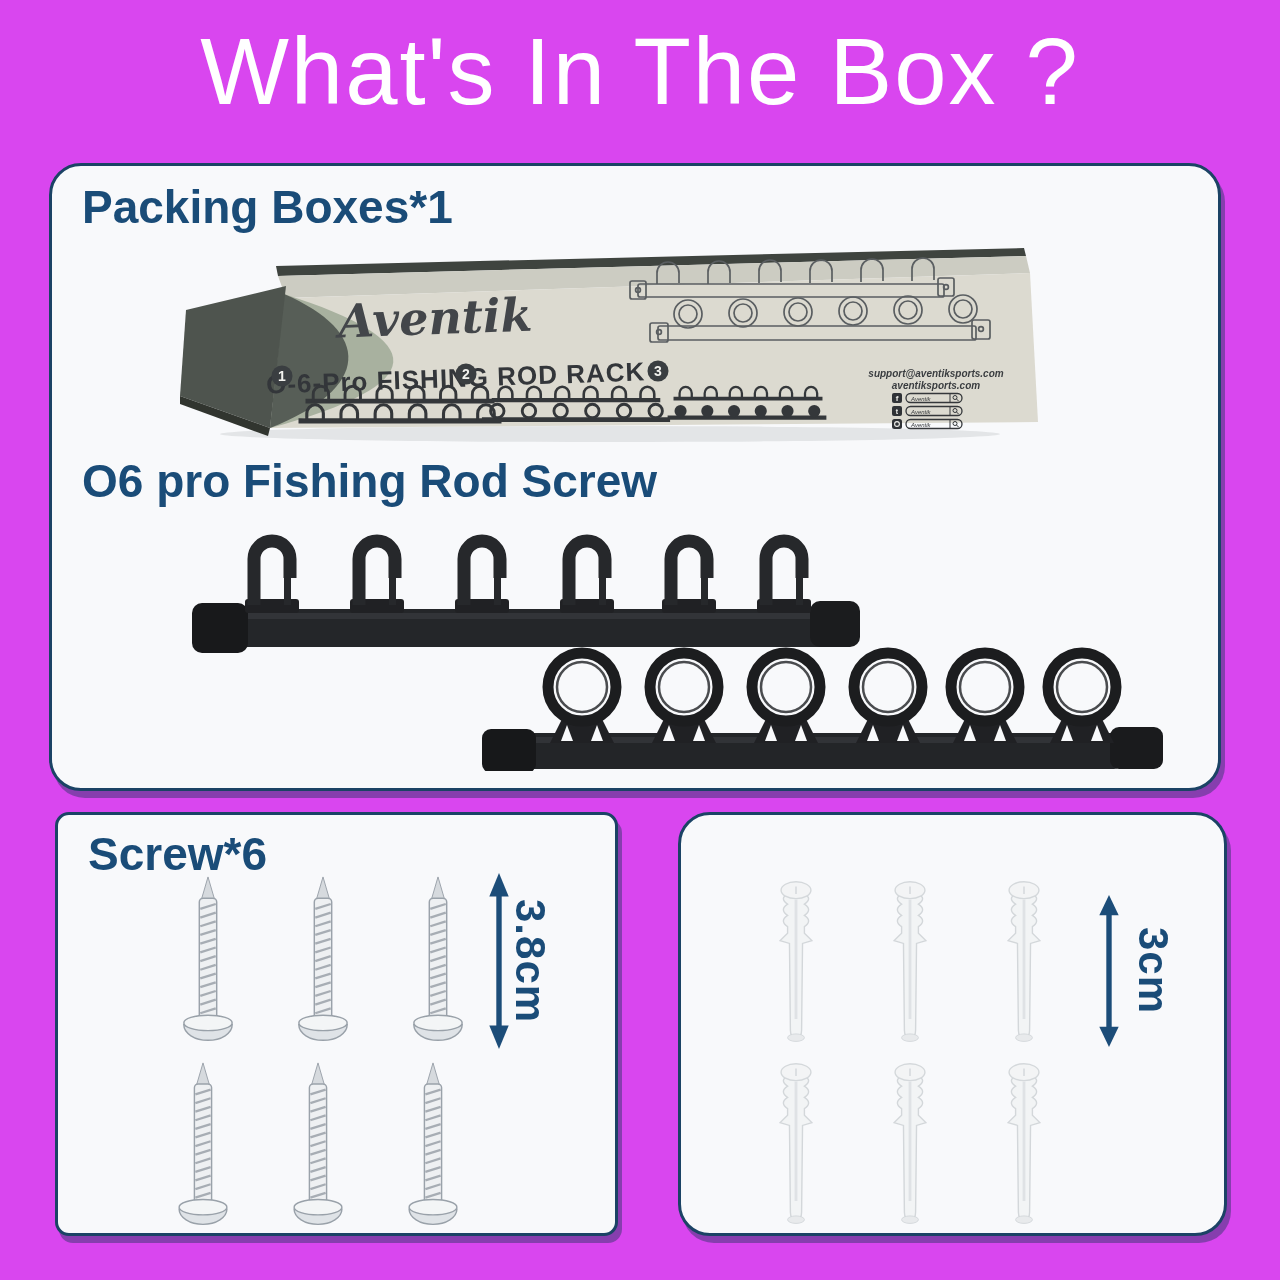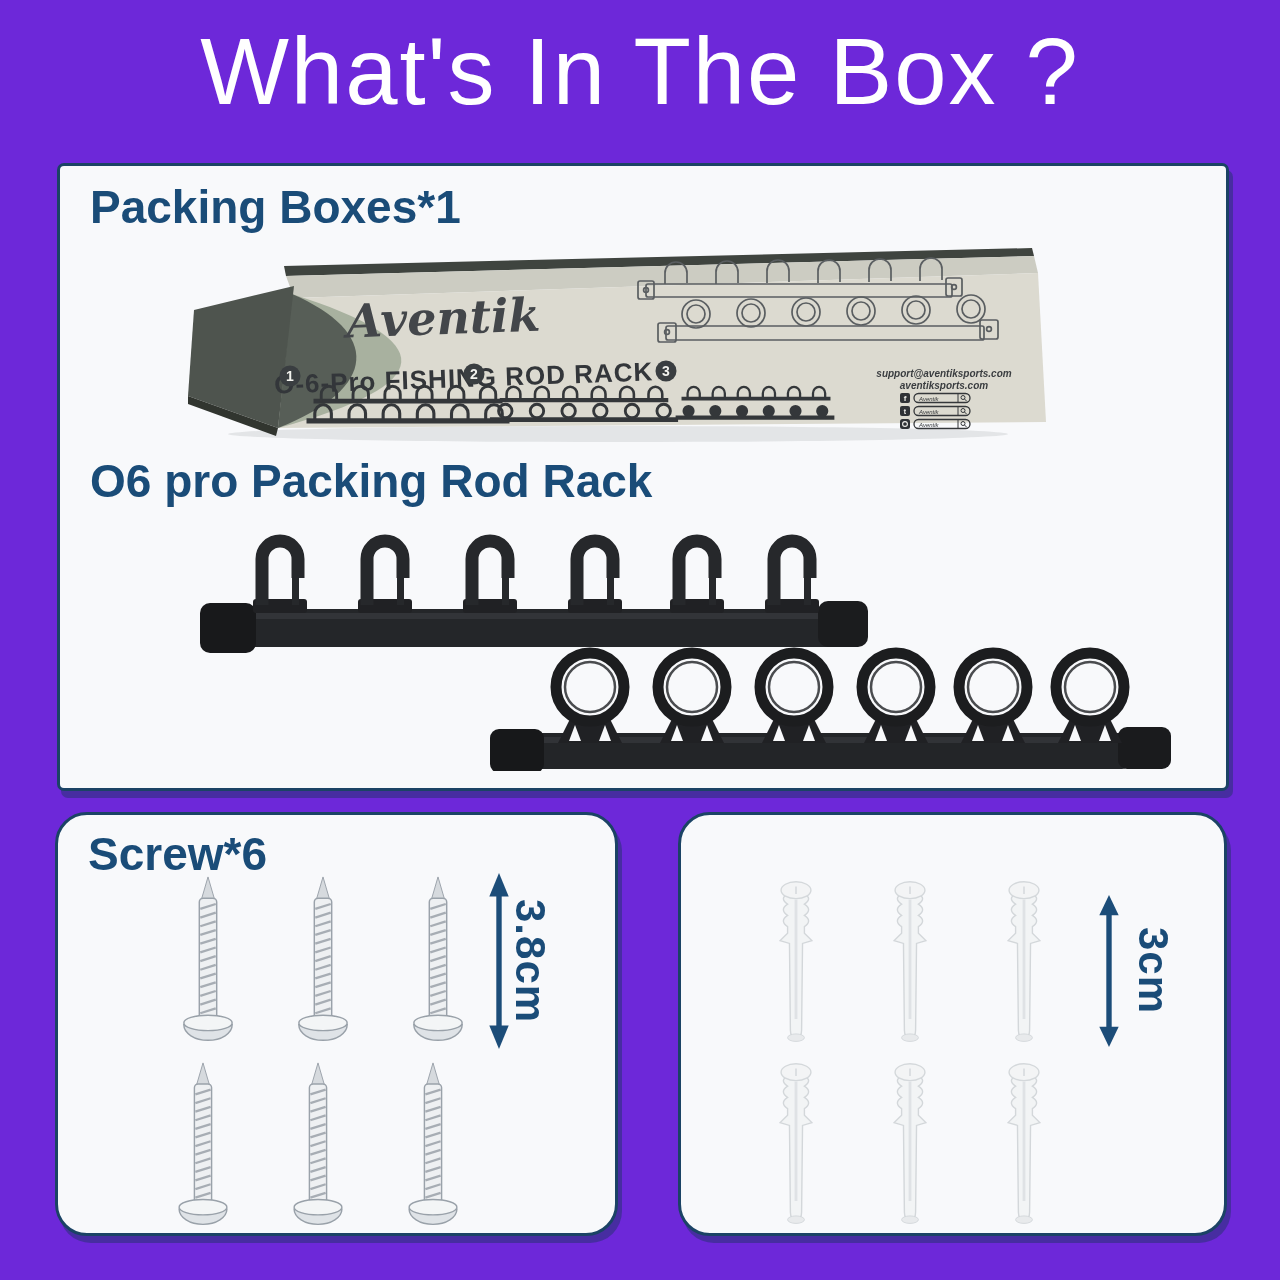--- a/index.html
+++ b/index.html
@@ -1,29 +1,29 @@
 <!DOCTYPE html>
 <html><head>
 <meta charset="utf-8">
 <style>
   html,body{margin:0;padding:0;background:#4E88B9;}
   .stage{
-    position:relative;width:1280px;height:1280px;background:#6d28d9;
+    position:relative;width:1280px;height:1280px;background:#d946ef;
     font-family:"Liberation Sans",sans-serif;overflow:hidden;
   }
   .page-title{
     position:absolute;left:0;top:18px;width:1280px;text-align:center;
     color:#ffffff;font-size:94px;font-weight:400;letter-spacing:2px;white-space:nowrap;
   }
   .panel{
     position:absolute;background:#F8F9FB;border:3px solid #1B4365;border-radius:32px;
     box-shadow:4px 7px 0 rgba(18,52,84,0.42);
   }
-  .panel-main{left:57px;top:163px;width:1166px;height:622px;border-radius:7px;}
-  .panel-screws{left:55px;top:812px;width:557px;height:418px;}
+  .panel-main{left:49px;top:163px;width:1166px;height:622px;}
+  .panel-screws{left:55px;top:812px;width:557px;height:418px;border-radius:14px;}
   .panel-anchors{left:678px;top:812px;width:543px;height:418px;}
   .heading{
     position:absolute;color:#1A4C78;font-weight:bold;font-size:46px;white-space:nowrap;
     letter-spacing:0px;
   }
   .h-pack{left:30px;top:14px;}
   .h-rack{left:30px;top:288px;}
   .h-screw{left:30px;top:12px;}
   .h-anchor{left:30px;top:12px;}
   .abs{position:absolute;}
@@ -182,21 +182,21 @@
         <rect x="726" y="173.5" width="56" height="9" rx="4.5" fill="none" stroke="#34373A" stroke-width="1.3"></rect>
         <text class="it" x="731" y="180.5" font-size="6" fill="#34373A">Aventik</text>
         <line x1="770" y1="174" x2="770" y2="182.5" stroke="#34373A" stroke-width="1"></line>
         <g stroke="#34373A" stroke-width="1" fill="none">
           <circle cx="775" cy="177.5" r="2"></circle>
             <line x1="776.5" y1="179" x2="778.5" y2="181"></line>
         </g>
       </g>
     </svg>
 
-    <div class="heading h-rack">O6 pro Packing Rod Rack</div>
+    <div class="heading h-rack">O6 pro Fishing Rod Screw</div>
 
     <svg class="abs" style="left:140px;top:359px;" width="670" height="140" viewBox="0 0 670 140">
       <defs>
         <symbol id="rodhook" viewBox="0 0 70 90">
           <rect x="8" y="74" width="54" height="14" rx="3" fill="#202124"></rect>
           <path d="M17,80 L17,34 A18,18 0 0 1 53,34 L53,53" stroke="#26282B" stroke-width="13" fill="none"></path>
           <rect x="47" y="53" width="7" height="27" fill="#26282B"></rect>
         </symbol>
       </defs>
       <rect x="30" y="84" width="612" height="38" rx="8" fill="#242629"></rect>

